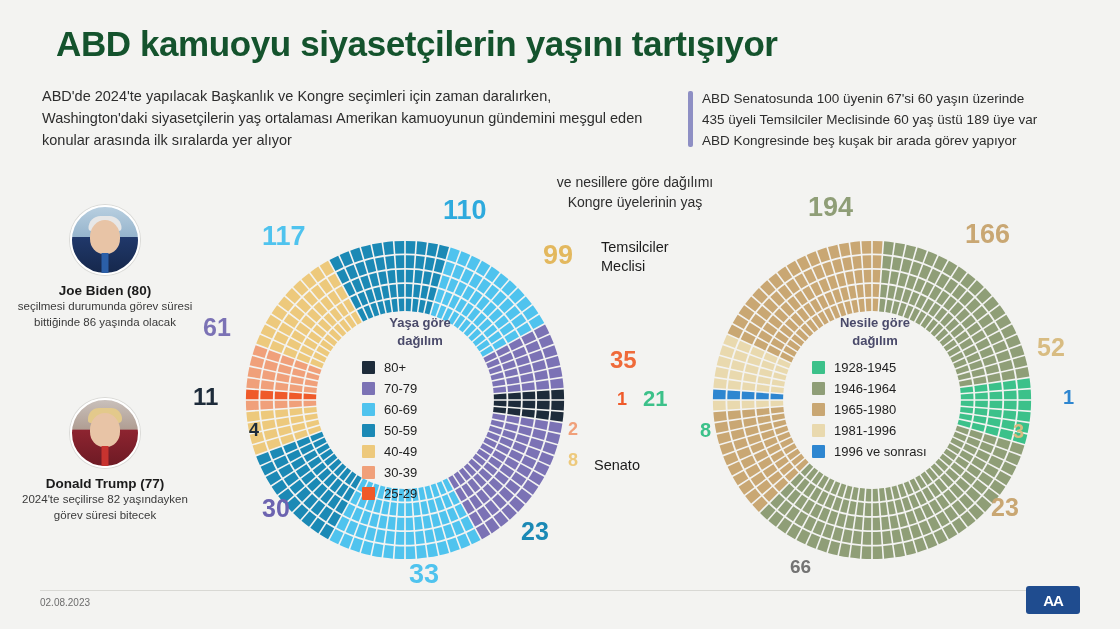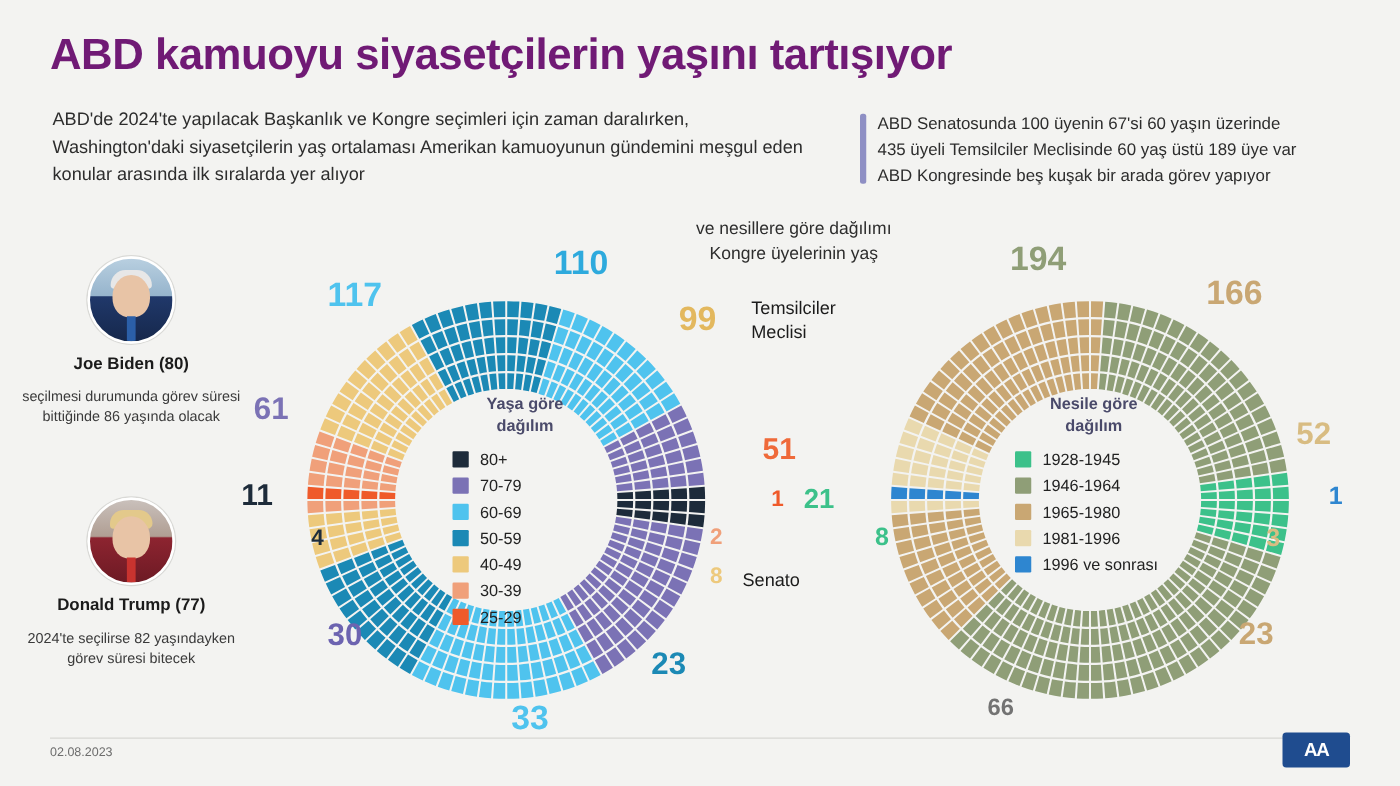--- a/index.html
+++ b/index.html
@@ -8,22 +8,22 @@
     background:#f3f3f1;
     font-family:"Liberation Sans", sans-serif;
     color:#222;
     overflow:hidden;
     position:relative;
   }
   .page{position:absolute;inset:0;}
 
   
   .title{
-    position:absolute;left:40px;top:24px;
-    font-size:35px;font-weight:bold;color:#701a75;
+    position:absolute;left:56px;top:24px;
+    font-size:35px;font-weight:bold;color:#14532d;
     letter-spacing:-0.4px;
   }
   .subtitle{
     position:absolute;left:42px;top:85px;width:610px;
     font-size:14.5px;line-height:22px;color:#2d2d2d;
   }
   .factbox{
     position:absolute;left:688px;top:88px;width:400px;
     font-size:13.5px;line-height:21px;color:#2d2d2d;
     padding-left:14px;
@@ -51,21 +51,21 @@
   .ava .face{
     position:absolute;left:50%;top:13px;transform:translateX(-50%);
     width:30px;height:34px;border-radius:50% 50% 45% 45%;
     background:#e8c4a6;
   }
   .ava.biden .hair{position:absolute;left:50%;top:9px;transform:translateX(-50%);width:33px;height:15px;border-radius:16px 16px 4px 4px;background:#e7e7e7;}
   .ava.trump .hair{position:absolute;left:50%;top:8px;transform:translateX(-50%);width:34px;height:15px;border-radius:16px 16px 6px 4px;background:#e3c98b;}
   .ava.biden .tie{position:absolute;left:50%;top:46px;transform:translateX(-50%);width:7px;height:20px;background:#2b5fa8;}
   .ava.trump .tie{position:absolute;left:50%;top:46px;transform:translateX(-50%);width:7px;height:20px;background:#c8332f;}
   .person .pname{font-size:13.5px;font-weight:bold;text-align:center;color:#1b1b1b;}
-  .person .pdesc{font-size:11.5px;line-height:16px;text-align:center;color:#3a3a3a;margin-top:12px;}
+  .person .pdesc{font-size:11.5px;line-height:16px;text-align:center;color:#3a3a3a;margin-top:0;}
 
   
   .cap-center{
     position:absolute;text-align:center;font-size:14px;line-height:20px;color:#2d2d2d;
   }
   .lbl{position:absolute;font-weight:bold;}
   .legend-title{
     position:absolute;text-align:center;font-size:13px;line-height:18px;
     font-weight:bold;color:#4a4a6a;
   }
@@ -602,21 +602,21 @@
     <div class="row">
         <span class="sw" style="background:#ef5a2a"></span>
         <span class="lt">25-29</span>
       </div>
   </div>
 
   <div class="lbl" style="left:443px;top:195px;font-size:27px;color:#2eaadd;">110</div>
   <div class="lbl" style="left:262px;top:221px;font-size:27px;color:#4fc3ee;">117</div>
   <div class="lbl" style="left:543px;top:240px;font-size:27px;color:#e3b85e;">99</div>
   <div class="lbl" style="left:203px;top:313px;font-size:25px;color:#7b72b5;">61</div>
-  <div class="lbl" style="left:610px;top:346px;font-size:24px;color:#ef6a3a;">51</div>
+  <div class="lbl" style="left:610px;top:346px;font-size:24px;color:#ef6a3a;">35</div>
   <div class="lbl" style="left:193px;top:383px;font-size:24px;color:#1d2b3a;">11</div>
   <div class="lbl" style="left:617px;top:389px;font-size:18px;color:#ef5a2a;">1</div>
   <div class="lbl" style="left:249px;top:420px;font-size:18px;color:#1d2b3a;">4</div>
   <div class="lbl" style="left:568px;top:419px;font-size:18px;color:#f0a07a;">2</div>
   <div class="lbl" style="left:568px;top:450px;font-size:18px;color:#edc97c;">8</div>
   <div class="lbl" style="left:262px;top:494px;font-size:25px;color:#6c63b0;">30</div>
   <div class="lbl" style="left:521px;top:517px;font-size:25px;color:#1b89b5;">23</div>
   <div class="lbl" style="left:409px;top:559px;font-size:27px;color:#4fc3ee;">33</div>
 
   <div class="section-name" style="left:601px;top:238px;">

